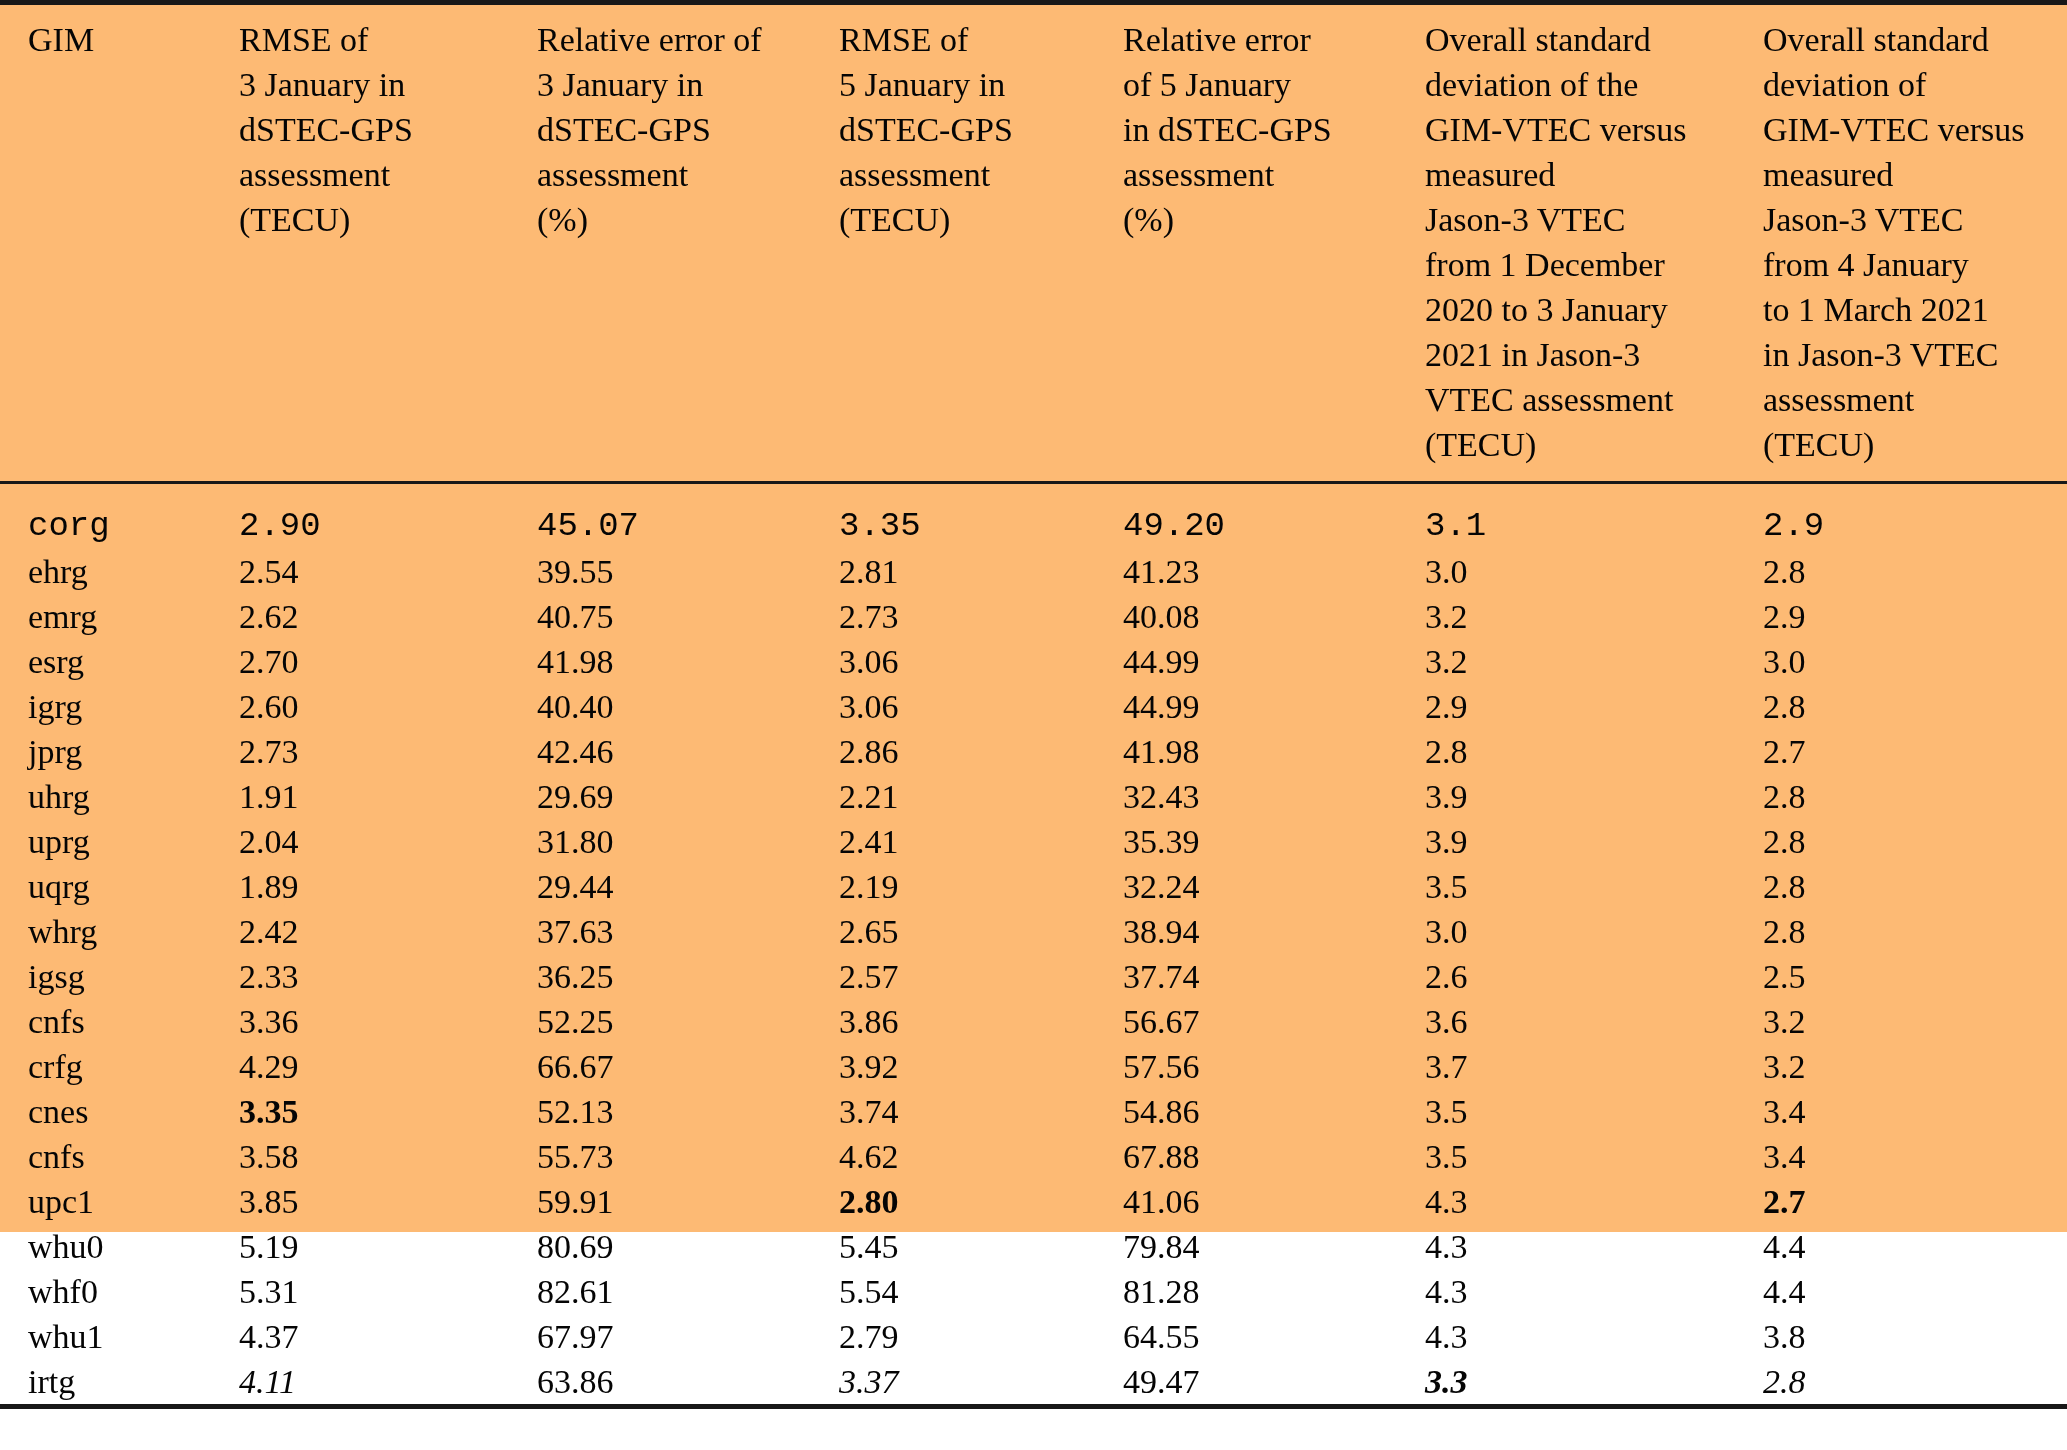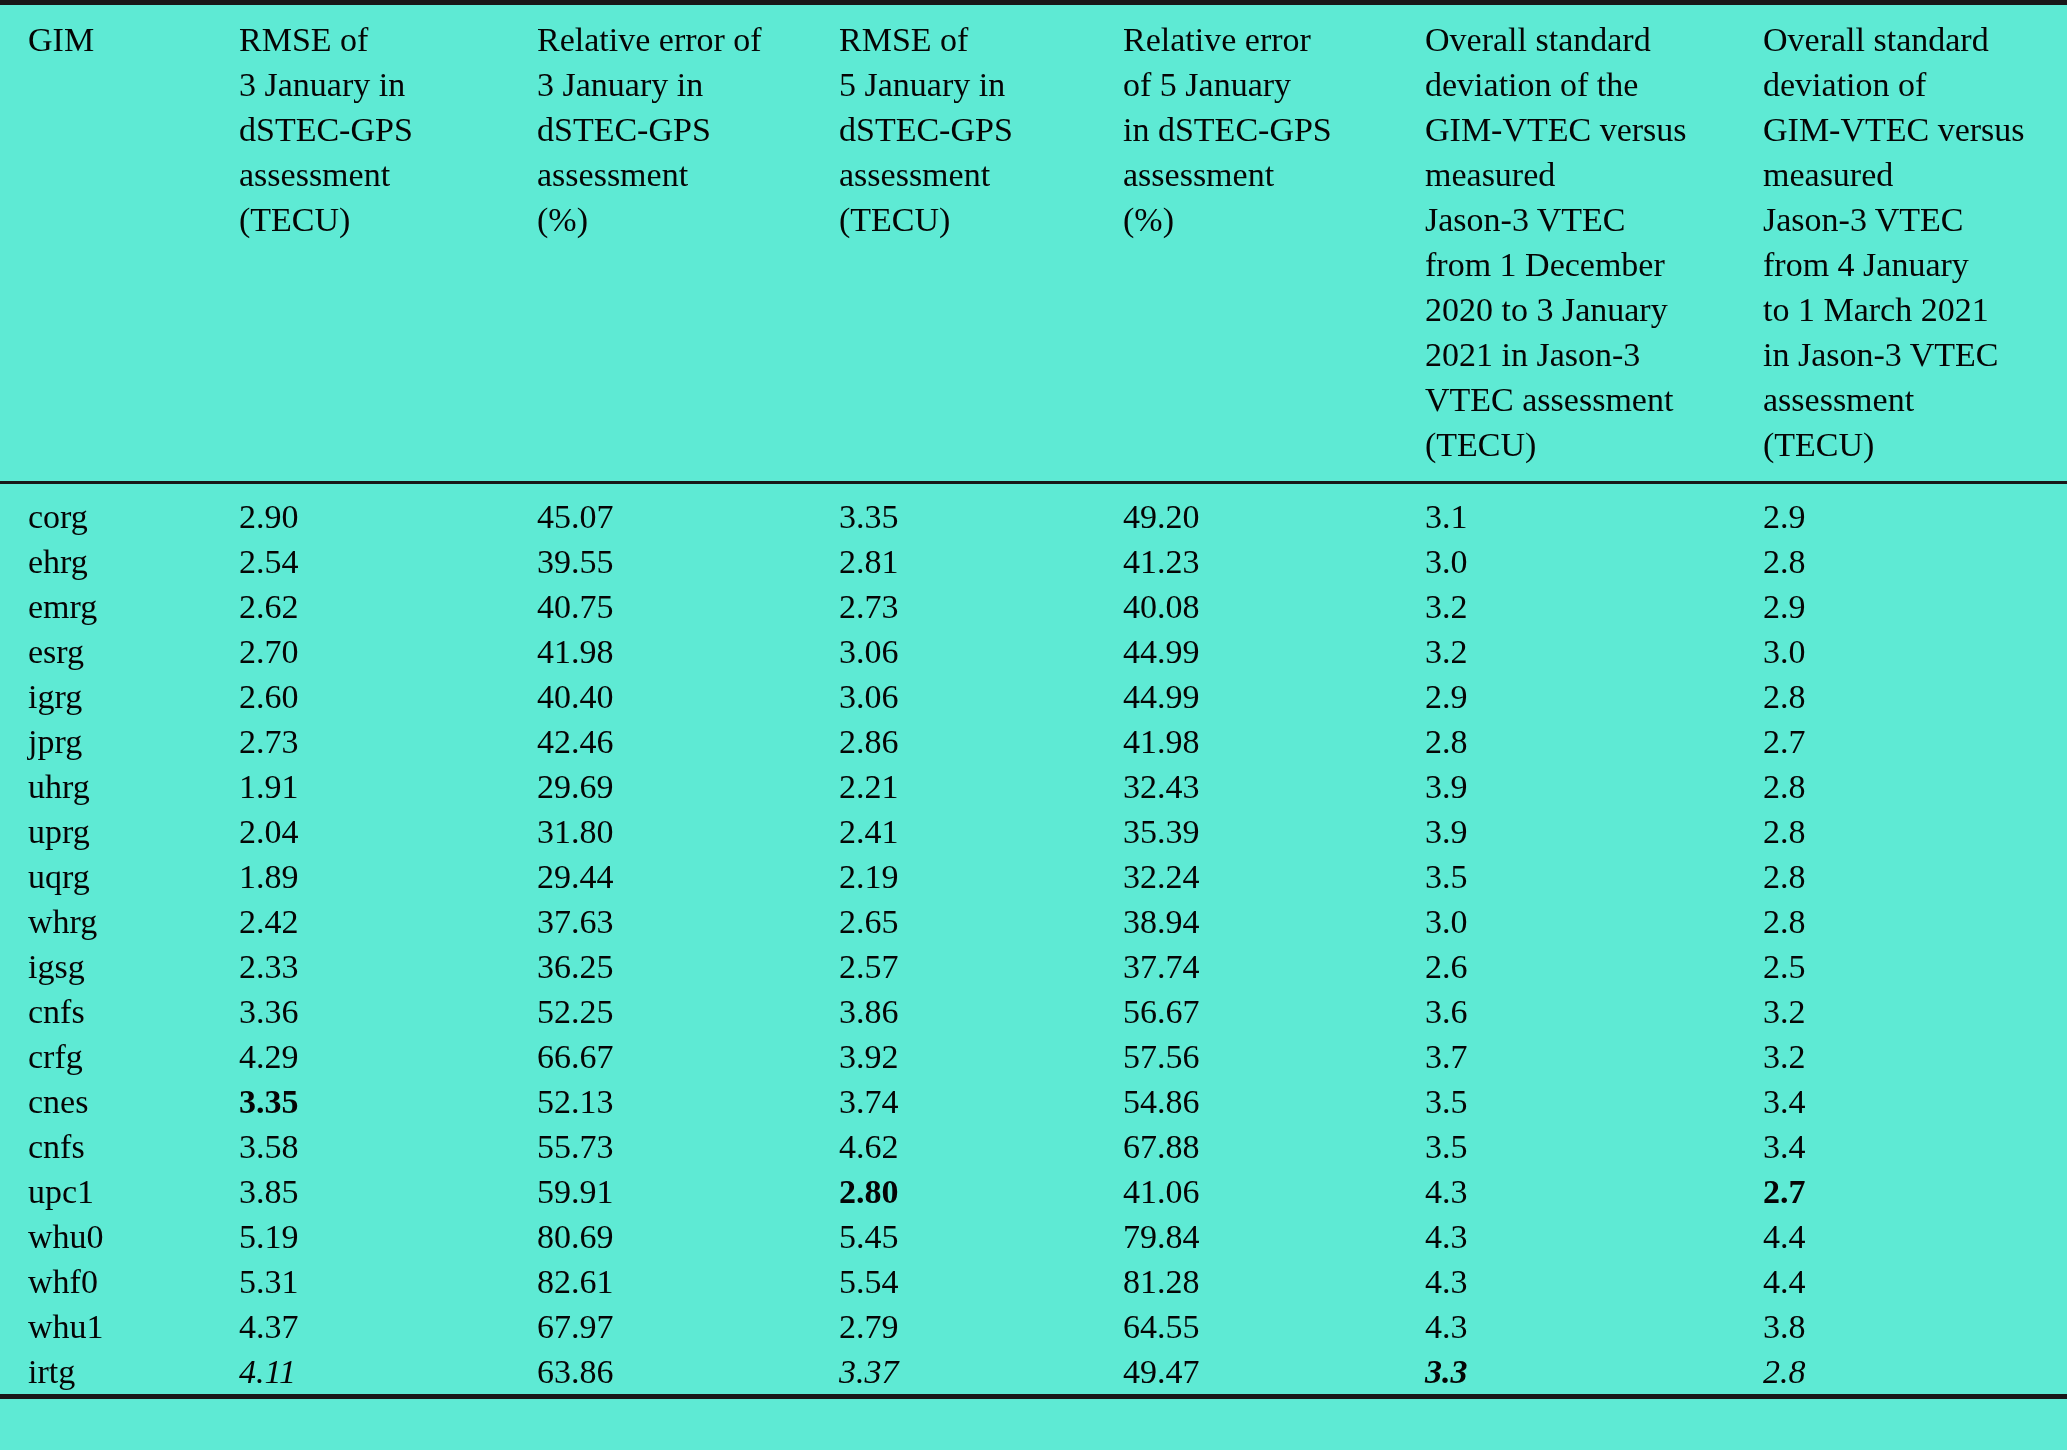--- a/index.html
+++ b/index.html
@@ -5,22 +5,22 @@
   html, body {
     margin: 0;
     padding: 0;
     background: #ffffff;
     width: 2067px;
     height: 1450px;
     overflow: hidden;
   }
   .paper-table-wrap {
     width: 2067px;
-    height: 1450px;
-    background: #5eead4;
+    height: 1232px;
+    background: #fdba74;
   }
   table.gim-table {
     width: 2067px;
     table-layout: fixed;
     border-collapse: collapse;
     border-top: 5px solid #181818;
     border-bottom: 5px solid #181818;
     font-family: "Liberation Serif", "DejaVu Serif", serif;
     font-size: 34px;
     line-height: 45px;
@@ -40,21 +40,22 @@
     font-weight: normal;
     white-space: pre-line;
     padding: 12px 6px 14px 0;
     border-bottom: 3px solid #181818;
   }
   th:first-child,
   td:first-child {
     padding-left: 28px;
   }
   tbody tr:first-child td {
-    padding-top: 10px;
+    padding-top: 20px;
+    font-family: Liberation Mono, monospace;
   }
   tbody tr:last-child td {
     padding-bottom: 0;
   }
   td {
     padding: 0 6px 0 0;
     vertical-align: top;
     white-space: nowrap;
   }
   td.b  { font-weight: bold; }

